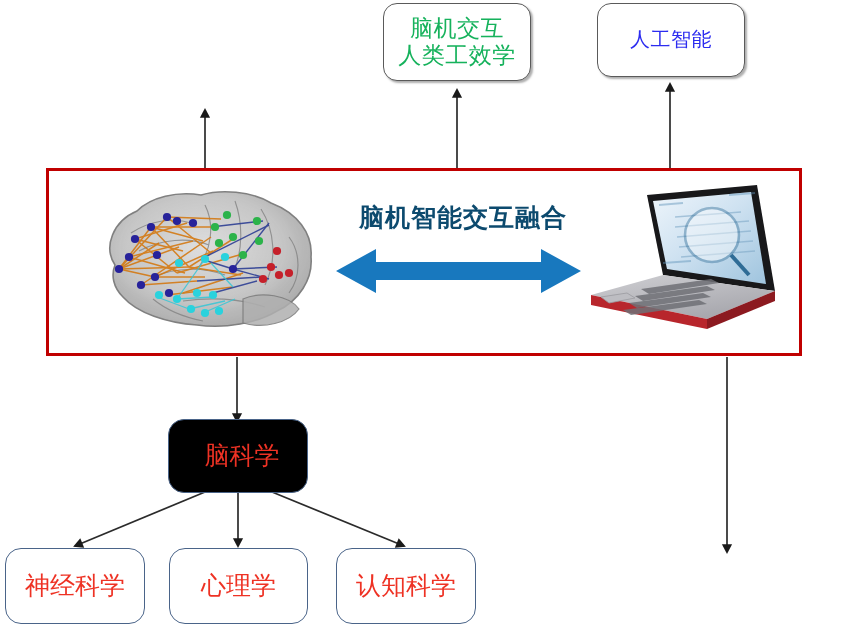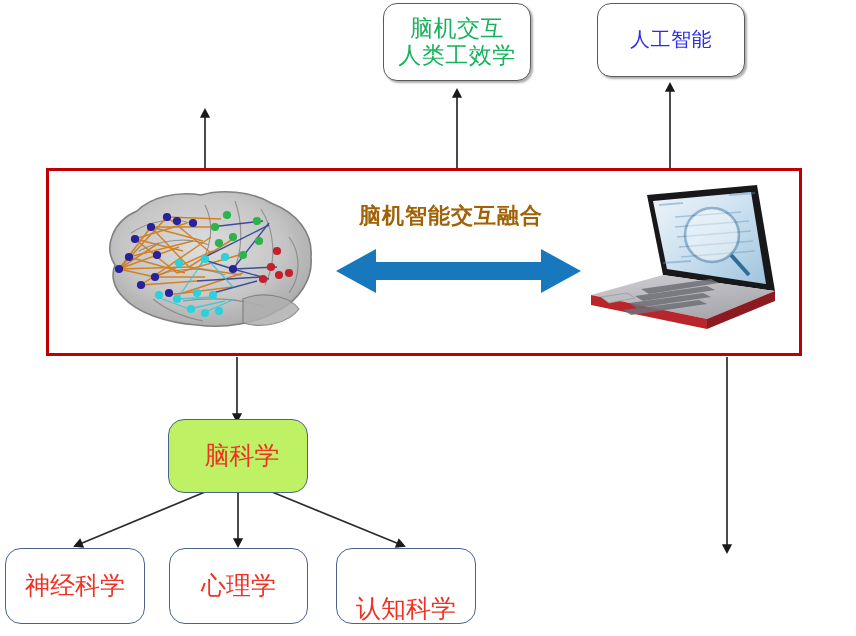--- a/index.html
+++ b/index.html
@@ -44,40 +44,40 @@
     box-shadow: 2px 2px 2px rgba(110,110,110,0.55);
     font-size: 25px;
     letter-spacing: 0.5px;
   }
   .node.blueborder {
     border: 1.6px solid #4a6489;
     border-radius: 16px;
     font-size: 25px;
   }
   .node.filled {
-    background: #bef264;
+    background: #000000;
     padding-left: 8px;
   }
   .txt-blue   { color: #2c2cf0; }
   .txt-green  { color: #16b25c; }
   .txt-red    { color: #ee3224; }
 
   
   #fusion-box {
     position: absolute;
     box-sizing: border-box;
     background: #ffffff;
     border: 3px solid #c00000;
   }
   #fusion-title {
     position: absolute;
     font-family: "Liberation Sans", "DejaVu Sans", sans-serif;
     font-weight: bold;
-    font-size: 22px;
-    color: #a16207;
+    font-size: 25px;
+    color: #0c4a6e;
     letter-spacing: 1px;
     white-space: nowrap;
   }
   .imgwrap { position: absolute; }
 </style>
 </head>
 <body>
 
 <div id="canvas">
 
@@ -300,18 +300,18 @@
   </div>
 
   <div class="node blueborder txt-red" style="left:5px; top:548px; width:140px; height:76px;">
     <span>神经科学</span>
   </div>
 
   <div class="node blueborder txt-red" style="left:169px; top:548px; width:139px; height:76px;">
     <span>心理学</span>
   </div>
 
-  <div class="node blueborder txt-red" style="left:336px; top:548px; width:140px; height:76px;align-items:flex-end;">
+  <div class="node blueborder txt-red" style="left:336px; top:548px; width:140px; height:76px;">
     <span>认知科学</span>
   </div>
 
 
 </div>
 
 </body></html>

